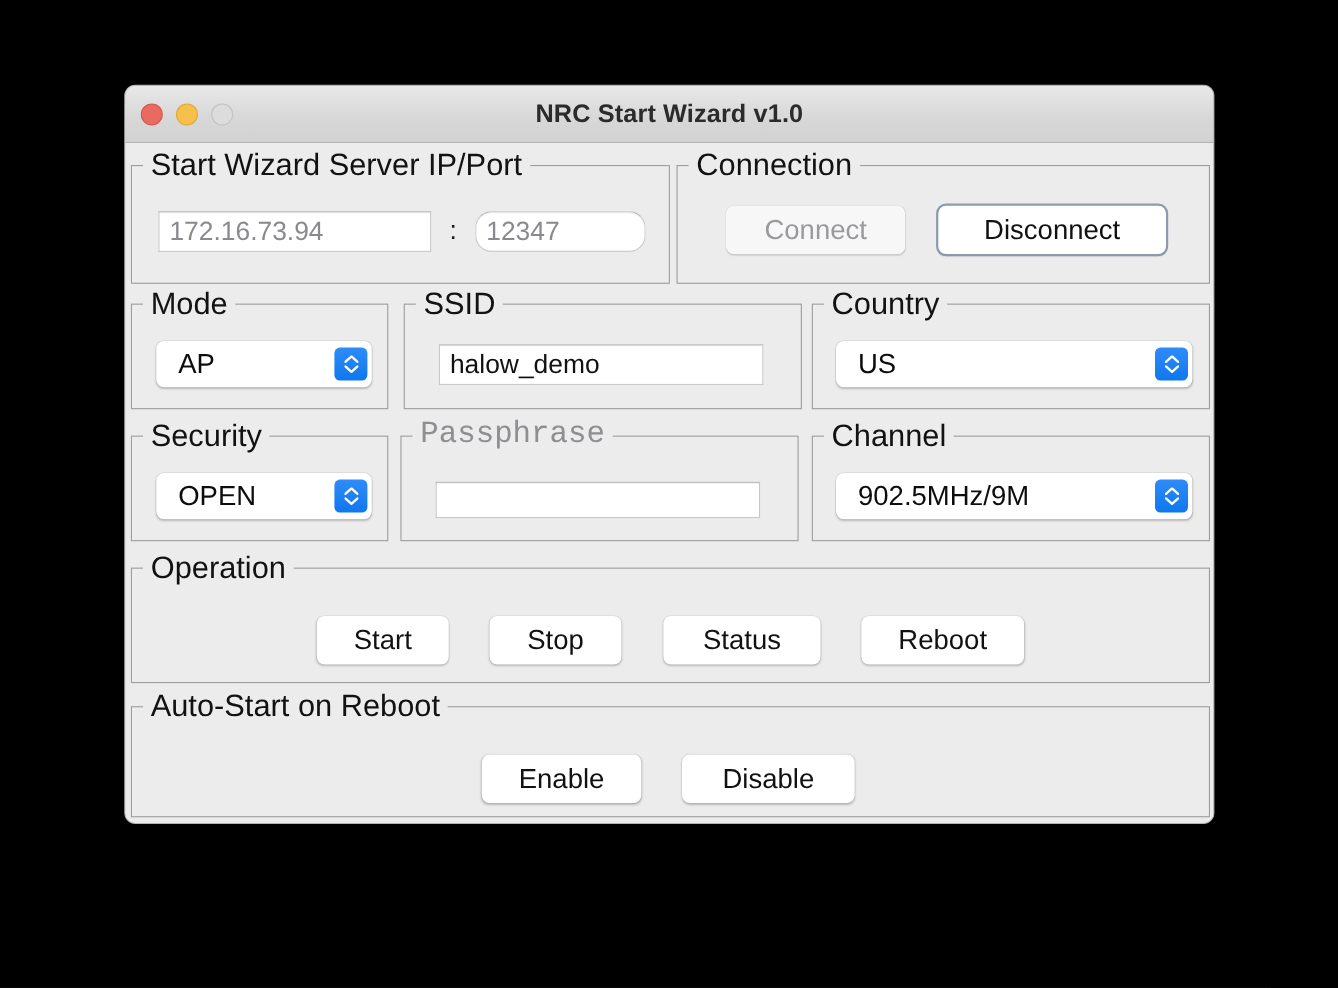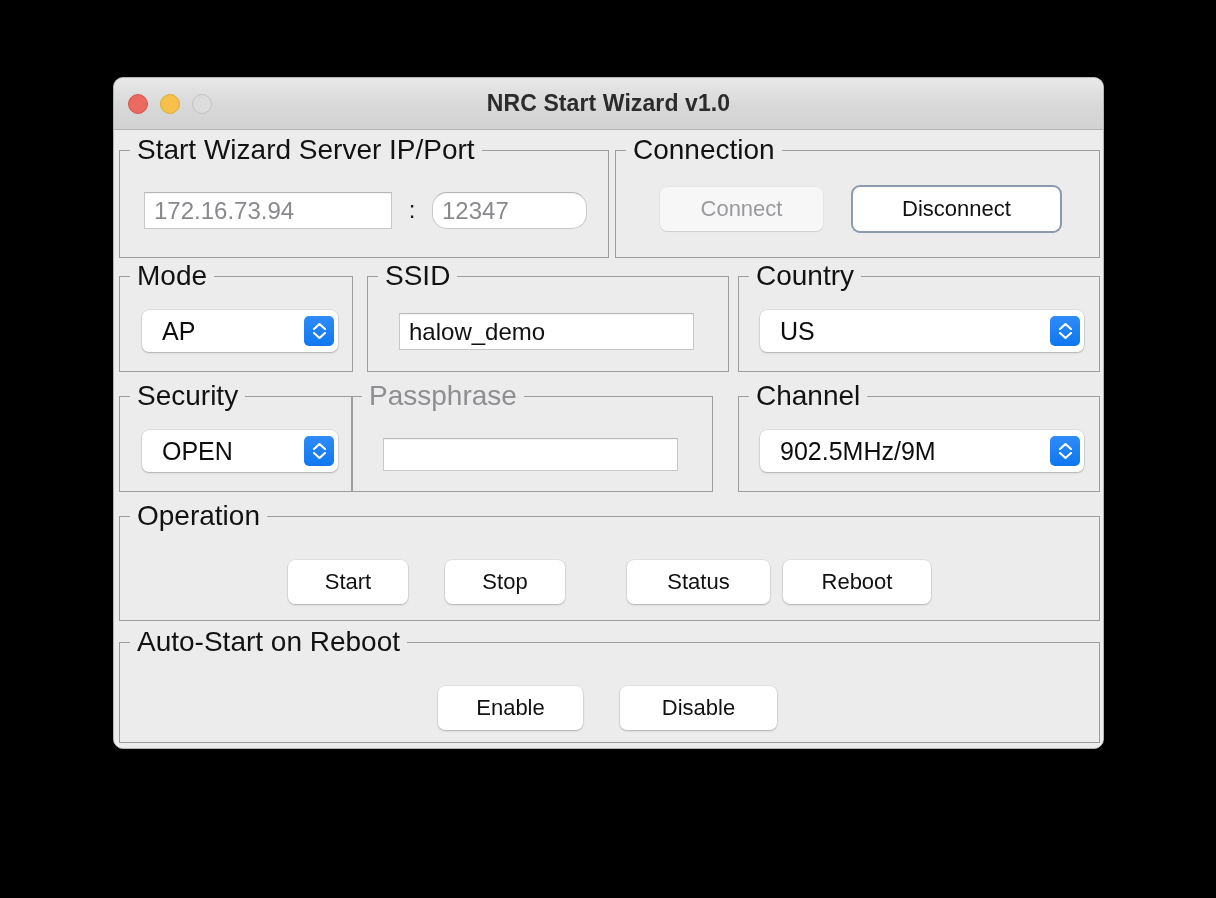--- a/index.html
+++ b/index.html
@@ -138,21 +138,21 @@
   
   .btn {
     position: absolute;
     background: #ffffff;
     border-radius: 7px;
     border: none;
     box-shadow: 0 1px 2px rgba(0,0,0,0.22), 0 0 0 0.5px rgba(0,0,0,0.08);
     display: flex;
     align-items: center;
     justify-content: center;
-    font-size: 22px;
+    font-size: 25px;
     color: #111111;
     font-family: "Liberation Sans", "DejaVu Sans", sans-serif;
     cursor: default;
     padding: 0;
   }
   .btn.disabled {
     color: #9a9a9e;
     background: #f7f7f7;
     box-shadow: 0 1px 1px rgba(0,0,0,0.10), 0 0 0 0.5px rgba(0,0,0,0.05);
   }
@@ -247,21 +247,21 @@
           <svg class="chev" viewBox="0 0 13 7" aria-hidden="true">
               <path d="M1 6 L6.5 1 L12 6" fill="none" stroke="#ffffff" stroke-width="2.1" stroke-linecap="round" stroke-linejoin="round"></path>
             </svg>
           <svg class="chev" viewBox="0 0 13 7" aria-hidden="true">
               <path d="M1 1 L6.5 6 L12 1" fill="none" stroke="#ffffff" stroke-width="2.1" stroke-linecap="round" stroke-linejoin="round"></path>
             </svg>
         </span>
       </div>
     </div>
 
-    <div class="group" style="left:237px; top:266px; width:362px; height:96px;">
+    <div class="group" style="left:250px; top:266px; width:362px; height:96px;font-family:Liberation Mono, monospace;">
       <span class="legend disabled">Passphrase</span>
 
       <div class="field" style="left:31px; top:41px; width:295px; height:33px;">
         <span></span>
       </div>
     </div>
 
     <div class="group" style="left:624px; top:266px; width:362px; height:96px;">
       <span class="legend">Channel</span>
 
@@ -276,21 +276,21 @@
             </svg>
         </span>
       </div>
     </div>
 
     <div class="group" style="left:5px; top:386px; width:981px; height:105px;">
       <span class="legend">Operation</span>
 
       <button class="btn" style="left:168px; top:43px; width:120px; height:44px;">Start</button>
       <button class="btn" style="left:325px; top:43px; width:120px; height:44px;">Stop</button>
-      <button class="btn" style="left:483px; top:43px; width:143px; height:44px;margin-left:24px;">Status</button>
+      <button class="btn" style="left:483px; top:43px; width:143px; height:44px;">Status</button>
       <button class="btn" style="left:663px; top:43px; width:148px; height:44px;">Reboot</button>
     </div>
 
     <div class="group" style="left:5px; top:512px; width:981px; height:101px;">
       <span class="legend">Auto-Start on Reboot</span>
 
       <button class="btn" style="left:318px; top:43px; width:145px; height:44px;">Enable</button>
       <button class="btn" style="left:500px; top:43px; width:157px; height:44px;">Disable</button>
     </div>
 

